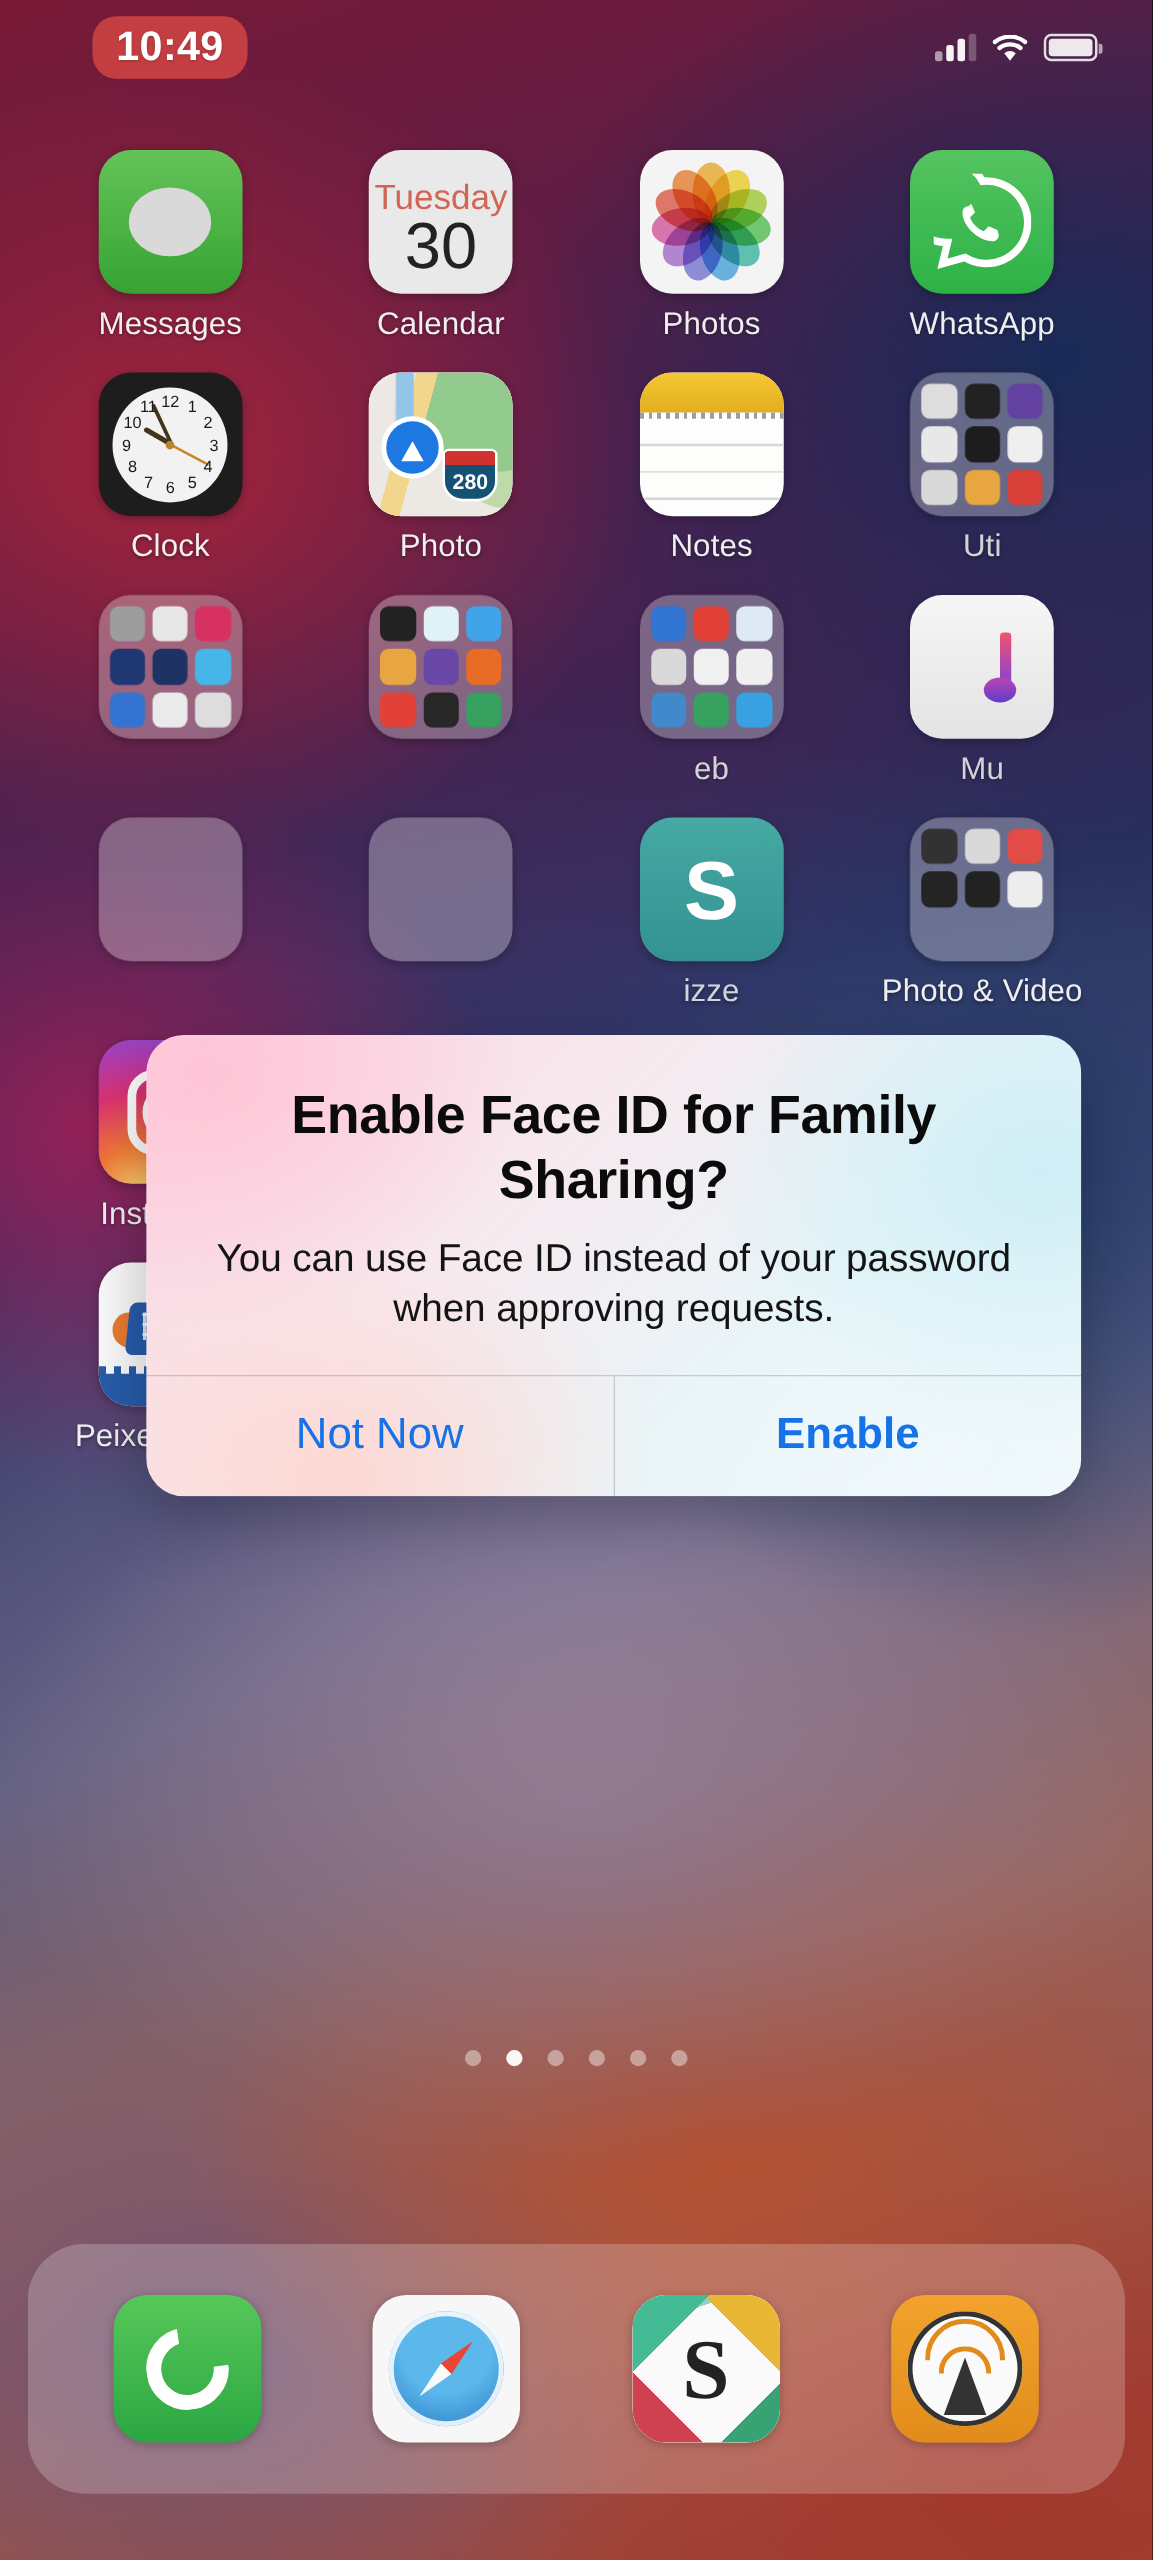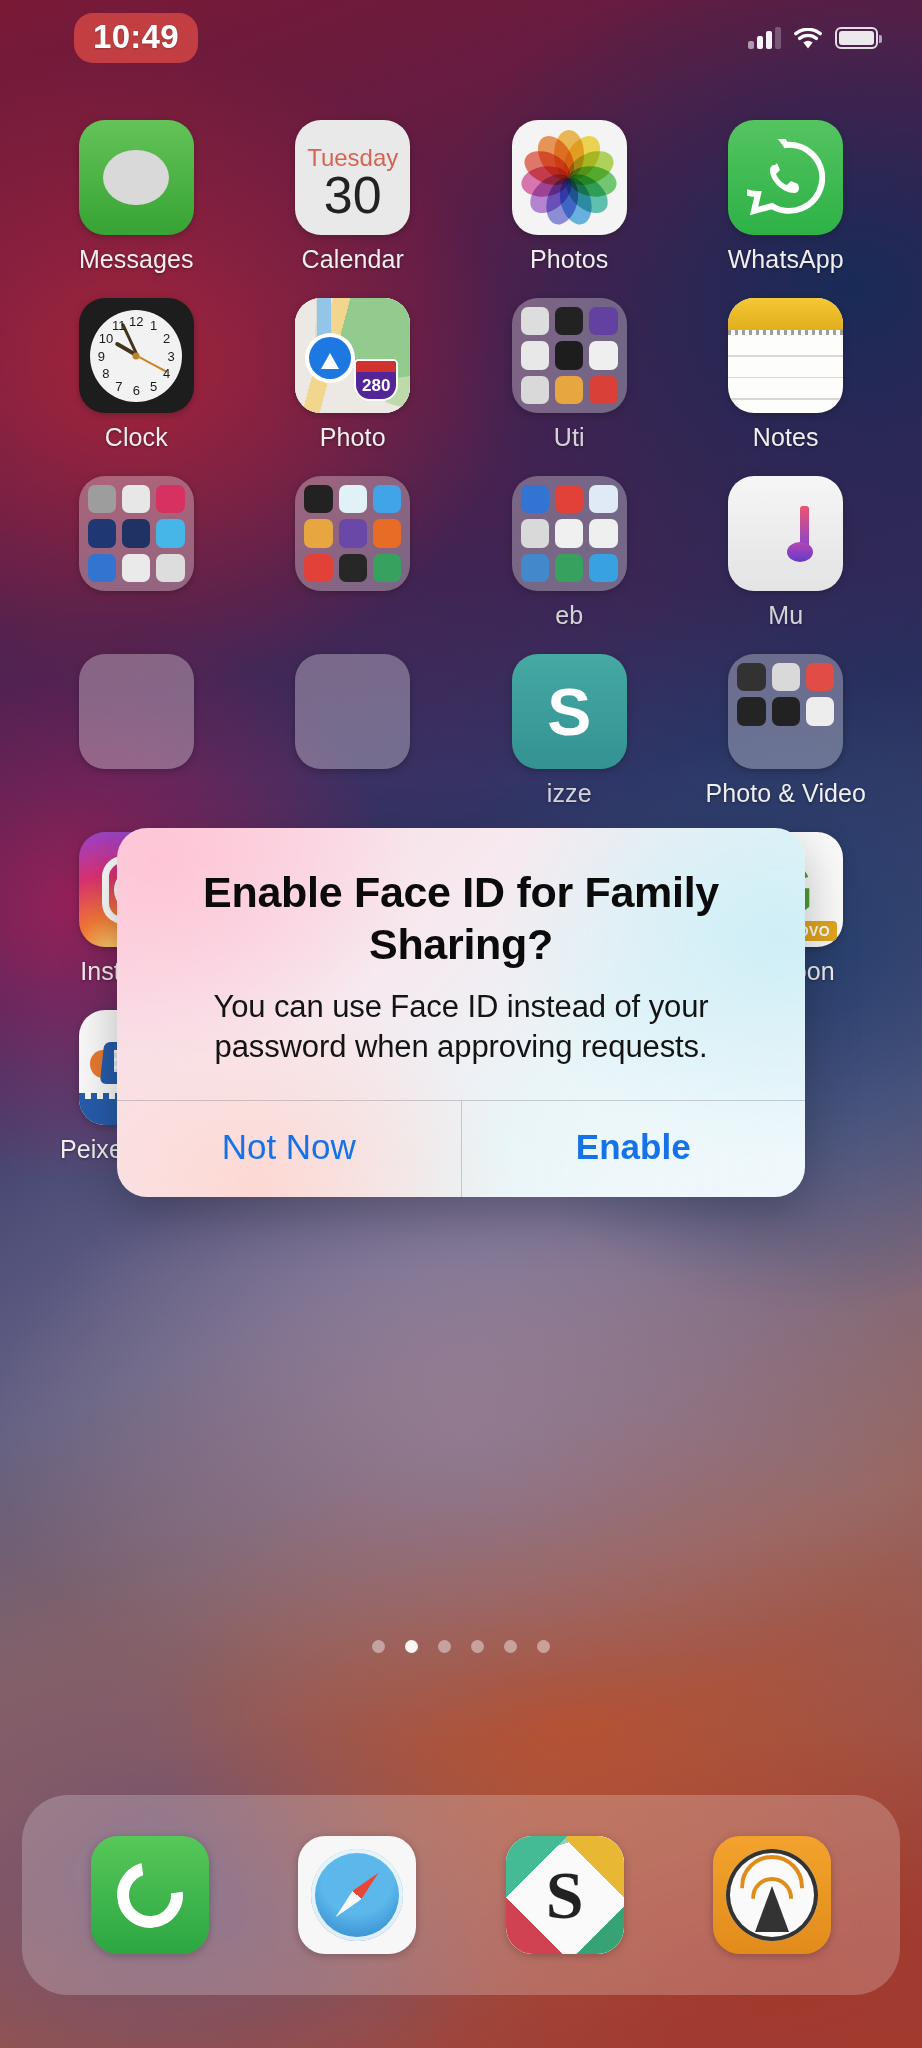--- a/index.html
+++ b/index.html
@@ -103,21 +103,21 @@
     width: 66px; height: 55px; background: #d8d8d8; border-radius: 50%;
     position: relative;
   }
   .bubble::after{
     content:""; position:absolute; left:4px; bottom:-8px;
     width:0;height:0;border:12px solid transparent;
     border-top-color:#d8d8d8; transform: rotate(22deg);
   }
   
   .ic-calendar { background:#e9e9e9; flex-direction: column; }
-  .cal-dow { color:#d1604f; font-size:24px; margin-top:9px; font-weight:500; }
+  .cal-dow { color:#d1604f; font-size:28px; margin-top:9px; font-weight:500; }
   .cal-day { color:#1a1a1a; font-size:52px; line-height:.95; font-weight:300; margin-top:-1px;}
   
   .ic-photos { background:#f4f4f4; }
   .pinwheel { width:86px;height:86px;position:relative; }
   .pinwheel i{
     position:absolute; left:50%; top:50%; width:30px; height:48px;
     border-radius:50%; opacity:.78; mix-blend-mode:multiply;
     transform-origin: 50% 100%;
   }
   
@@ -145,21 +145,21 @@
       linear-gradient(105deg, transparent 0 26%, #f2d58a 26% 38%, transparent 38%),
       radial-gradient(circle at 88% 18%, #8fc98a 0 42%, transparent 43%),
       radial-gradient(circle at 96% 58%, #bcd9a8 0 32%, transparent 33%),
       linear-gradient(92deg, #ece9e4 0 18%, #dedad4 18% 24%, #ece9e4 24%),
       linear-gradient(180deg,#efece7,#e6e2dc);
   }
   .mapriver{position:absolute;left:22px;top:0;width:14px;height:62px;background:#8fc3e8;}
   .mapnav{position:absolute;left:14px;bottom:34px;width:42px;height:42px;border-radius:50%;background:#1474e0;
     box-shadow:0 0 0 4px #fff;display:flex;align-items:center;justify-content:center;}
   .mapnav::after{content:"";width:0;height:0;border:9px solid transparent;border-bottom-color:#fff;border-bottom-width:16px;margin-top:-4px;}
-  .shield{position:absolute;right:12px;bottom:12px;width:44px;height:42px;background:#4c1d95;
+  .shield{position:absolute;right:12px;bottom:12px;width:44px;height:42px;background:#0c4a6e;
     border-radius:5px 5px 16px 16px;border:2.5px solid #fff;display:flex;align-items:flex-end;justify-content:center;
     font-size:17px;color:#fff;font-weight:700;padding-bottom:3px;}
   .shield::before{content:"";position:absolute;top:0;left:0;right:0;height:11px;background:#cf2a28;border-radius:3px 3px 0 0;}
   
   .ic-notes{ background:#fdfdfb; flex-direction:column; justify-content:flex-start; }
   .notes-top{width:100%;height:32px;background:linear-gradient(180deg,#f6c62c,#e0ab16);}
   .notes-perf{width:100%;height:5px;background:repeating-linear-gradient(90deg,#9a9a9a 0 3px,transparent 3px 7px);}
   .notes-line{width:100%;height:1.5px;background:#d6d6d6;margin-top:20px;}
   
   .ic-folder{ background: rgba(255,255,255,.30); backdrop-filter: blur(4px); padding:9px; }
@@ -284,21 +284,21 @@
   .tower::after{content:"";position:absolute;left:-10px;bottom:16px;width:20px;height:3px;background:#fafafa;}
   .wave{position:absolute;border:4px solid #e08712;border-radius:50%;bottom:22px;left:50%;transform:translateX(-50%);
     clip-path: polygon(0 0, 100% 0, 100% 52%, 0 52%);}
   .wave.w1{width:42px;height:42px;}
   .wave.w2{width:64px;height:64px;}
 
   
   #dimmer{ position:absolute; inset:0; background: rgba(255,255,255,.04); z-index:40; }
   #alert{
     position:absolute; z-index:50;
-    left:117px; top:828px; width:688px;
+    left:117px; top:828px; width:748px;
     border-radius:30px; overflow:hidden;
     background:
       radial-gradient(ellipse 420px 330px at 6% 8%, rgba(255,196,214,.96) 0%, rgba(255,214,224,0) 62%),
       radial-gradient(ellipse 430px 340px at 96% 30%, rgba(205,238,246,.95) 0%, rgba(205,238,246,0) 64%),
       radial-gradient(ellipse 420px 300px at 20% 96%, rgba(255,214,208,.9) 0%, rgba(255,214,208,0) 62%),
       radial-gradient(ellipse 420px 300px at 92% 92%, rgba(238,248,252,.95) 0%, rgba(238,248,252,0) 62%),
       linear-gradient(135deg, #fbd8e2 0%, #f7e8ee 36%, #e9f5f8 66%, #f4f9fb 100%);
     box-shadow: 0 16px 54px rgba(0,0,0,.28);
   }
   #alert-body{ padding: 38px 42px 34px; text-align:center; }
@@ -431,50 +431,50 @@
         <div class="mapbg"></div>
           <div class="mapriver"></div>
           <div class="mapnav"></div>
         <div class="shield">280</div>
       </div>
       <div class="label-wrap">
           <div class="label">Photo</div>
         </div>
     </div>
     <div class="app">
+      <div class="icon ic-notes">
+        <div class="notes-top"></div>
+          <div class="notes-perf"></div>
+        <div class="notes-line"></div>
+          <div class="notes-line"></div>
+          <div class="notes-line"></div>
+      </div>
+      <div class="label-wrap">
+          <div class="label">Notes</div>
+        </div>
+    </div>
+
+    <div class="app">
       <div class="icon ic-folder">
         <div class="folder-grid" id="fg1">
             <div class="mini" style="background: rgb(220, 220, 220);"></div>
             <div class="mini" style="background: rgb(26, 26, 26);"></div>
             <div class="mini" style="background: rgb(92, 58, 158);"></div>
             <div class="mini" style="background: rgb(232, 232, 232);"></div>
             <div class="mini" style="background: rgb(20, 20, 20);"></div>
             <div class="mini" style="background: rgb(239, 239, 239);"></div>
             <div class="mini" style="background: rgb(216, 216, 216);"></div>
             <div class="mini" style="background: rgb(232, 163, 58);"></div>
             <div class="mini" style="background: rgb(216, 57, 47);"></div>
           </div>
       </div>
       <div class="label-wrap">
           <div class="label dimmed">Uti</div>
         </div>
     </div>
-
-    <div class="app">
-      <div class="icon ic-notes">
-        <div class="notes-top"></div>
-          <div class="notes-perf"></div>
-        <div class="notes-line"></div>
-          <div class="notes-line"></div>
-          <div class="notes-line"></div>
-      </div>
-      <div class="label-wrap">
-          <div class="label">Notes</div>
-        </div>
-    </div>
     <div class="app">
       <div class="icon ic-folder">
         <div class="folder-grid" id="fg2">
             <div class="mini" style="background: rgb(154, 154, 154);"></div>
             <div class="mini" style="background: rgb(230, 230, 230);"></div>
             <div class="mini" style="background: rgb(214, 41, 92);"></div>
             <div class="mini" style="background: rgb(22, 48, 110);"></div>
             <div class="mini" style="background: rgb(21, 42, 94);"></div>
             <div class="mini" style="background: rgb(63, 180, 232);"></div>
             <div class="mini" style="background: rgb(44, 111, 208);"></div>

